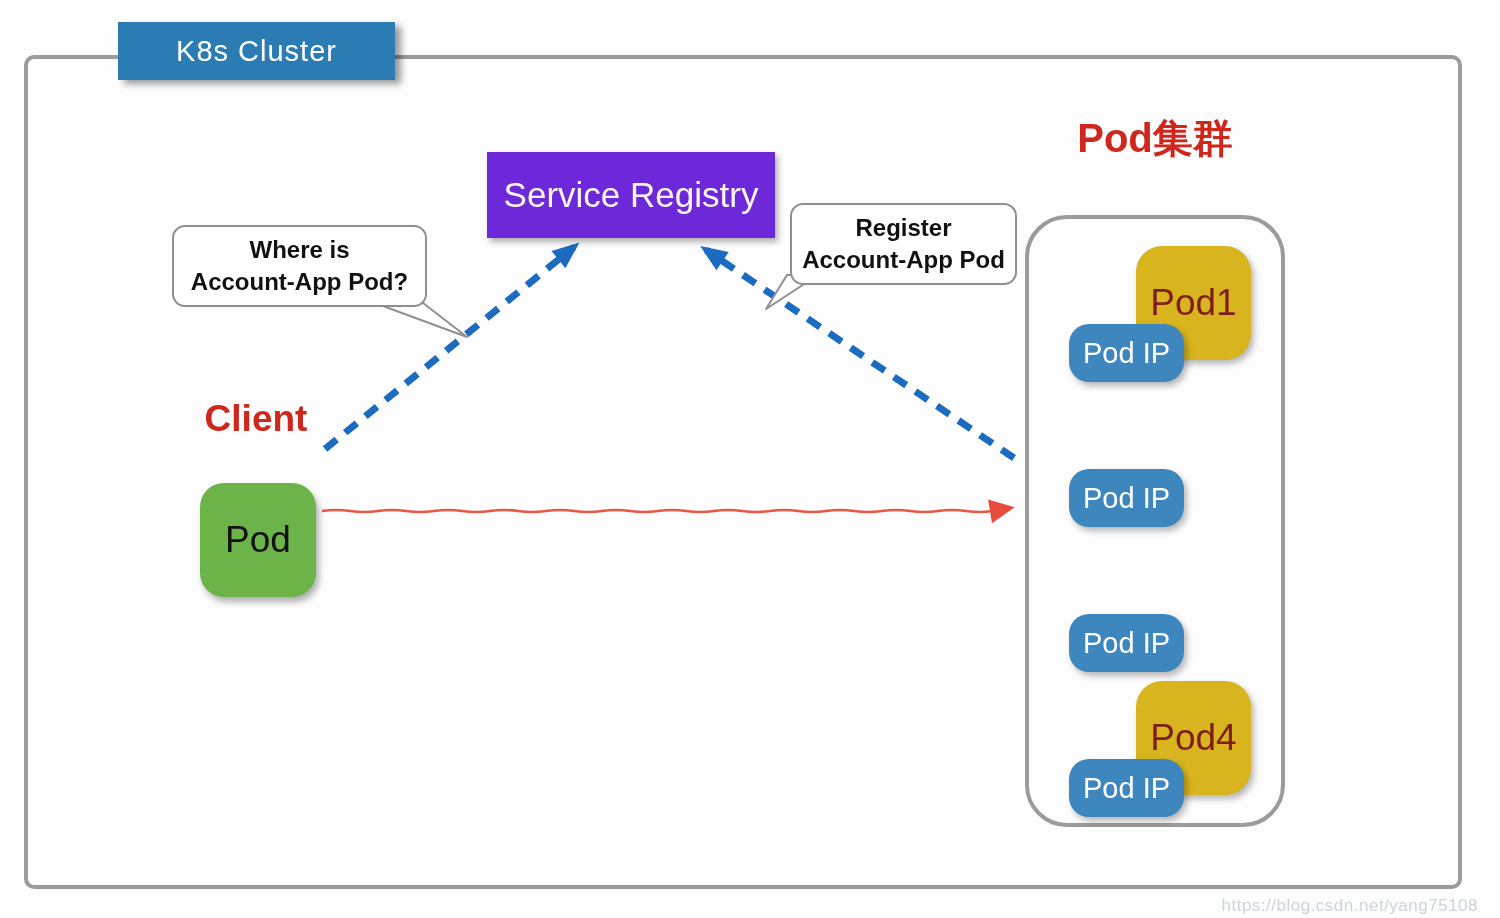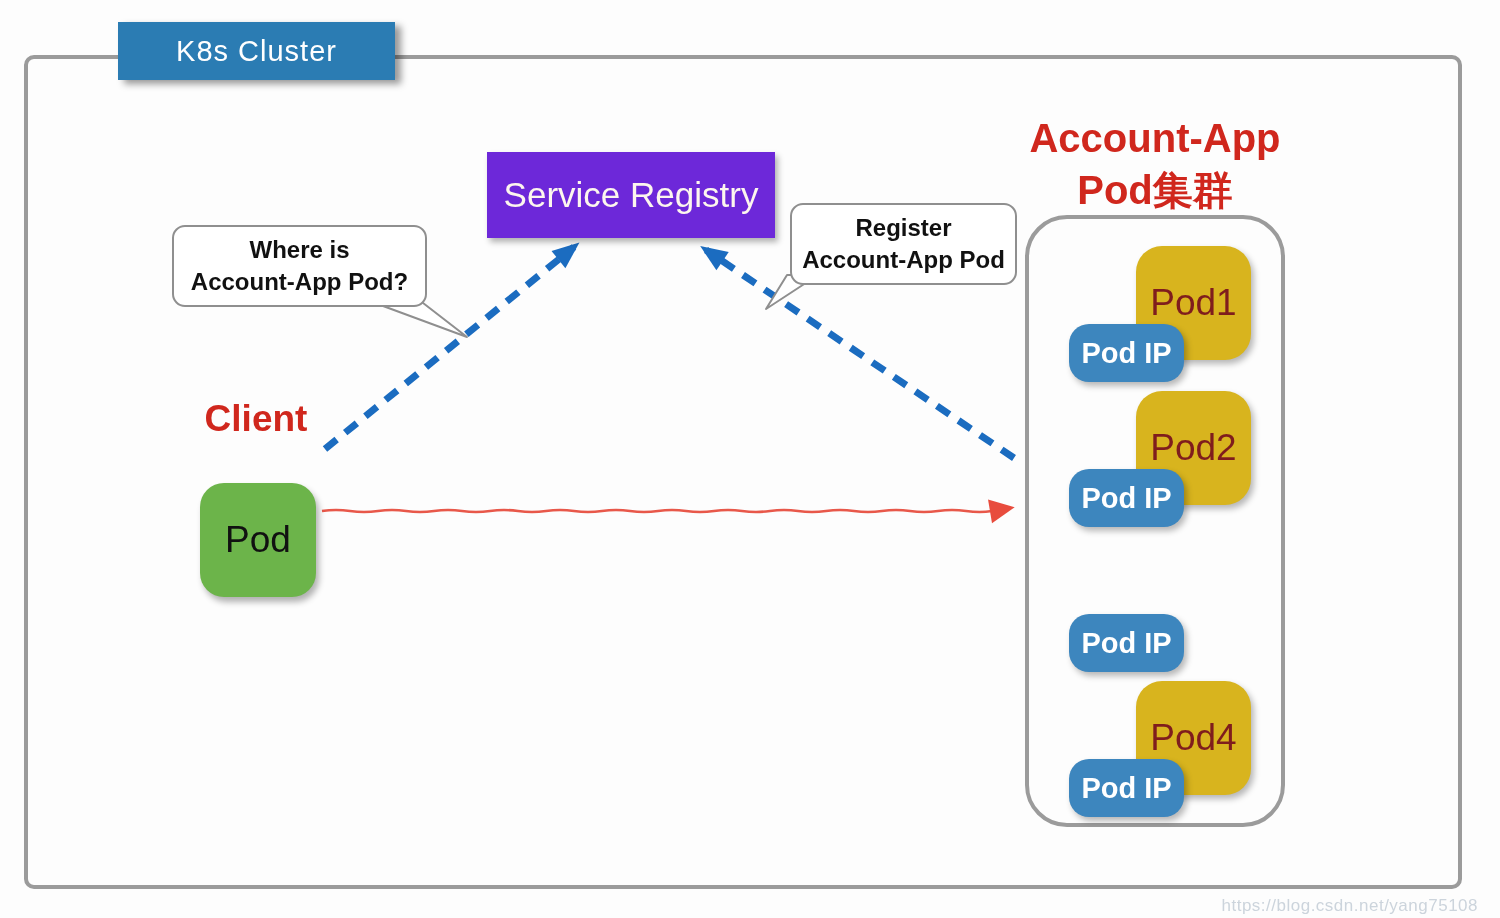--- a/index.html
+++ b/index.html
@@ -65,21 +65,21 @@
   .pod-box{
     position:absolute;left:107px;top:0;width:115px;height:114px;
     background:#d8b41e;border-radius:26px;
     color:#7f1d1d;font-size:37px;font-weight:400;
     display:flex;align-items:center;justify-content:center;
     box-shadow:3px 4px 6px rgba(0,0,0,0.28);
   }
   .pod-ip{
     position:absolute;left:40px;top:78px;width:115px;height:58px;
     background:#3d86be;border-radius:20px;
-    color:#ffffff;font-size:29px;font-weight:bold;
+    color:#ffffff;font-size:29px;font-weight:normal;
     display:flex;align-items:center;justify-content:center;
     box-shadow:3px 4px 6px rgba(0,0,0,0.28);
   }
   .watermark{
     position:absolute;right:22px;bottom:2px;
     color:#ccd4dc;font-size:17px;font-weight:400;letter-spacing:0.5px;
   }
 </style>
 </head>
 <body>
@@ -120,31 +120,29 @@
   <div class="bubble bubble-where">
     <span>Where is</span>
     <span>Account-App Pod?</span>
   </div>
 
   <div class="client-label">Client</div>
 
   <div class="client-pod">Pod</div>
 
   <div class="cluster-heading">
-    <div>Account-App</div>
     <div>Pod集群</div>
   </div>
 
   <div class="pod-cluster">
     <div class="pod-group g1">
       <div class="pod-box">Pod1</div>
       <div class="pod-ip">Pod IP</div>
     </div>
     <div class="pod-group g2">
-      <div class="pod-box">Pod2</div>
       <div class="pod-ip">Pod IP</div>
     </div>
     <div class="pod-group g3">
       <div class="pod-ip">Pod IP</div>
     </div>
     <div class="pod-group g4">
       <div class="pod-box">Pod4</div>
       <div class="pod-ip">Pod IP</div>
     </div>
   </div>

